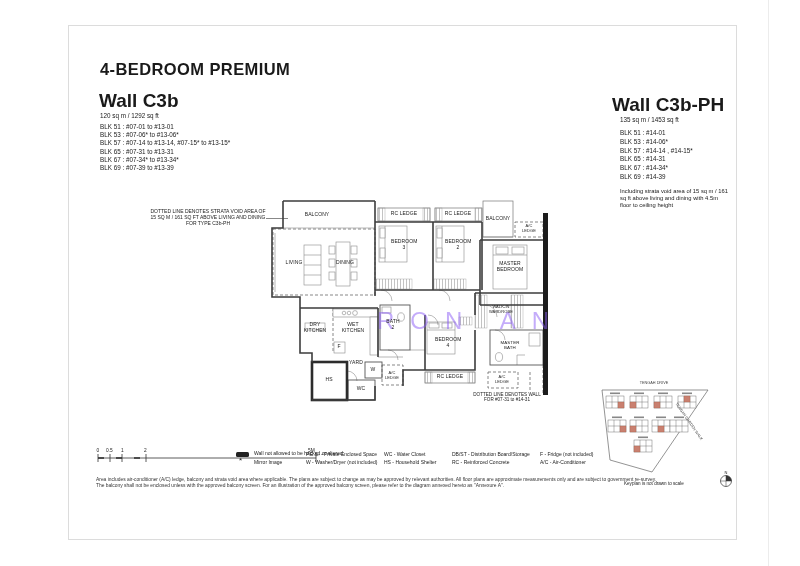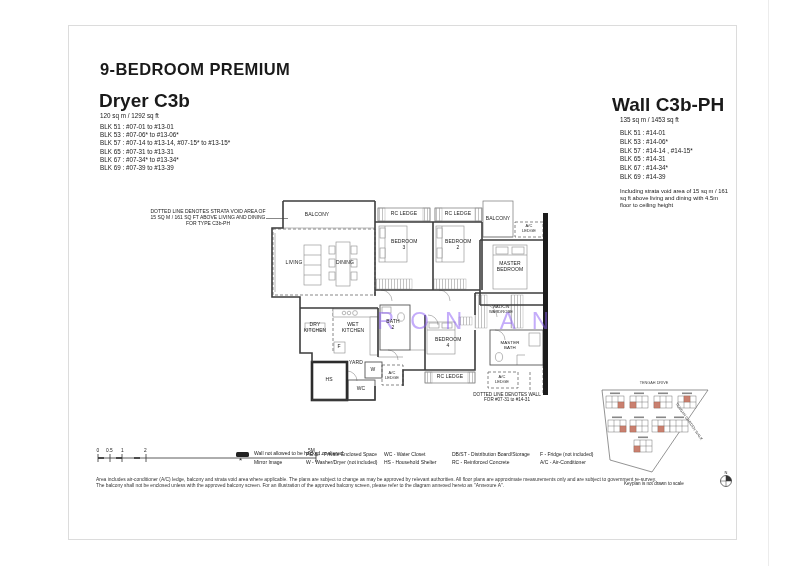--- a/index.html
+++ b/index.html
@@ -35,23 +35,23 @@
   .c1{left:306px;top:450px}.c2{left:384px;top:450px}.c3{left:452px;top:450px}.c4{left:540px;top:450px}
   .disclaimer{left:96px;top:477px;width:562px;font-size:4.9px;line-height:6.3px;color:#333}
   .keyplan{left:590px;top:372px;width:150px;height:125px}
 </style>
 </head>
 <body>
 
 <div class="abs frame"></div>
 <div class="abs edge-r"></div>
 
-<div class="abs heading">9-BEDROOM PREMIUM</div>
-
-<div class="abs tl-title">Dryer C3b</div>
+<div class="abs heading">4-BEDROOM PREMIUM</div>
+
+<div class="abs tl-title">Wall C3b</div>
 <div class="abs tl-area">120 sq m / 1292 sq ft</div>
 <div class="abs tl-blocks">
   <div>BLK 51 : #07-01 to #13-01</div>
   <div>BLK 53 : #07-06* to #13-06*</div>
   <div>BLK 57 : #07-14 to #13-14, #07-15* to #13-15*</div>
   <div>BLK 65 : #07-31 to #13-31</div>
   <div>BLK 67 : #07-34* to #13-34*</div>
   <div>BLK 69 : #07-39 to #13-39</div>
 </div>
 

